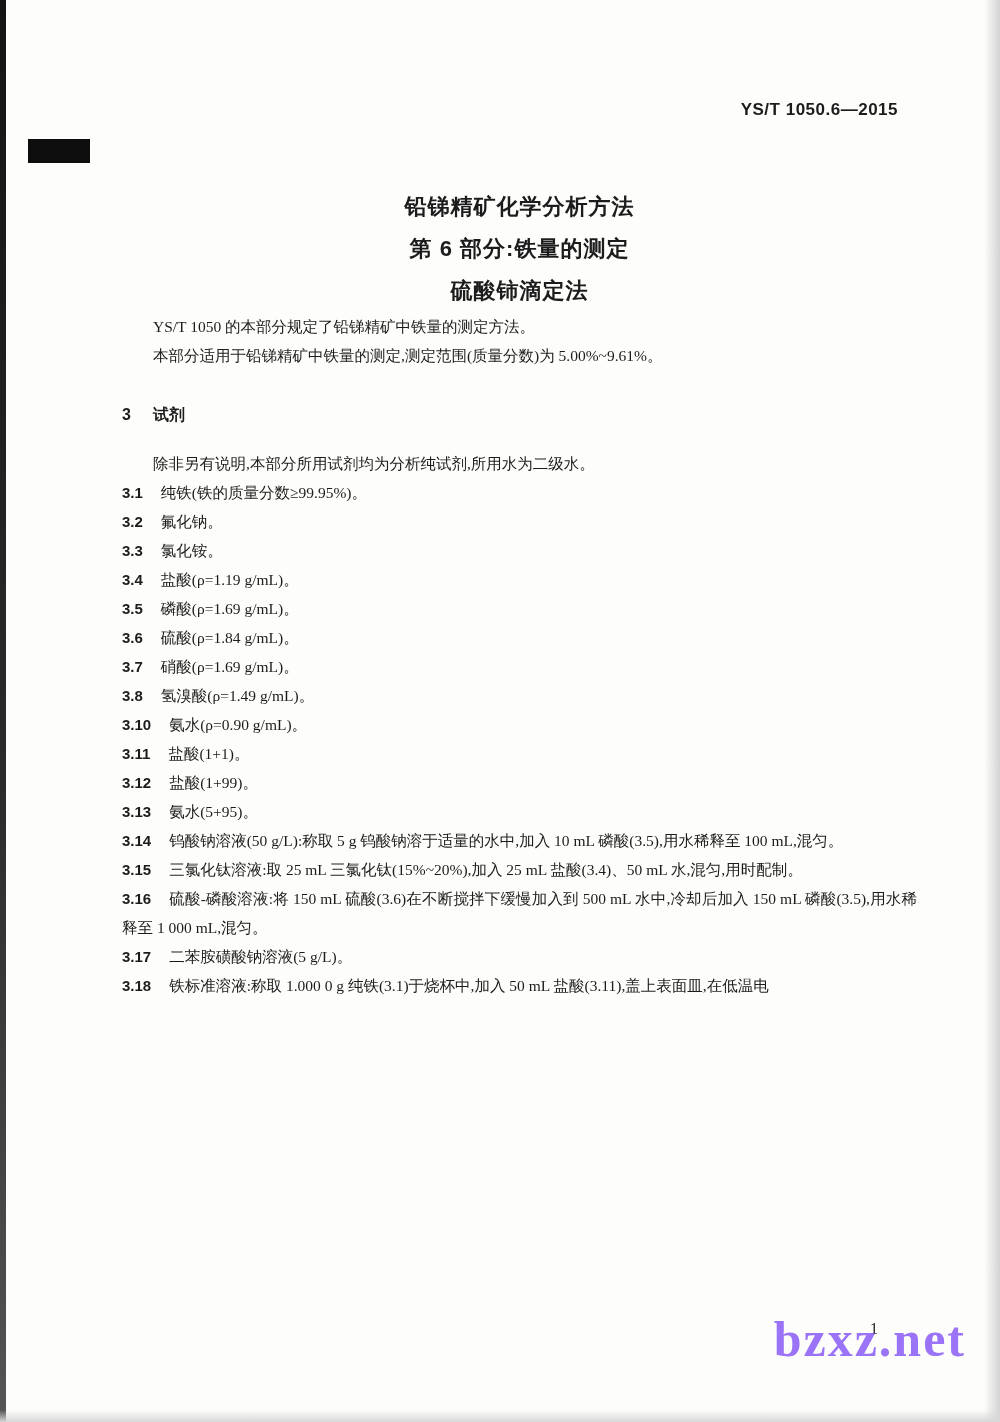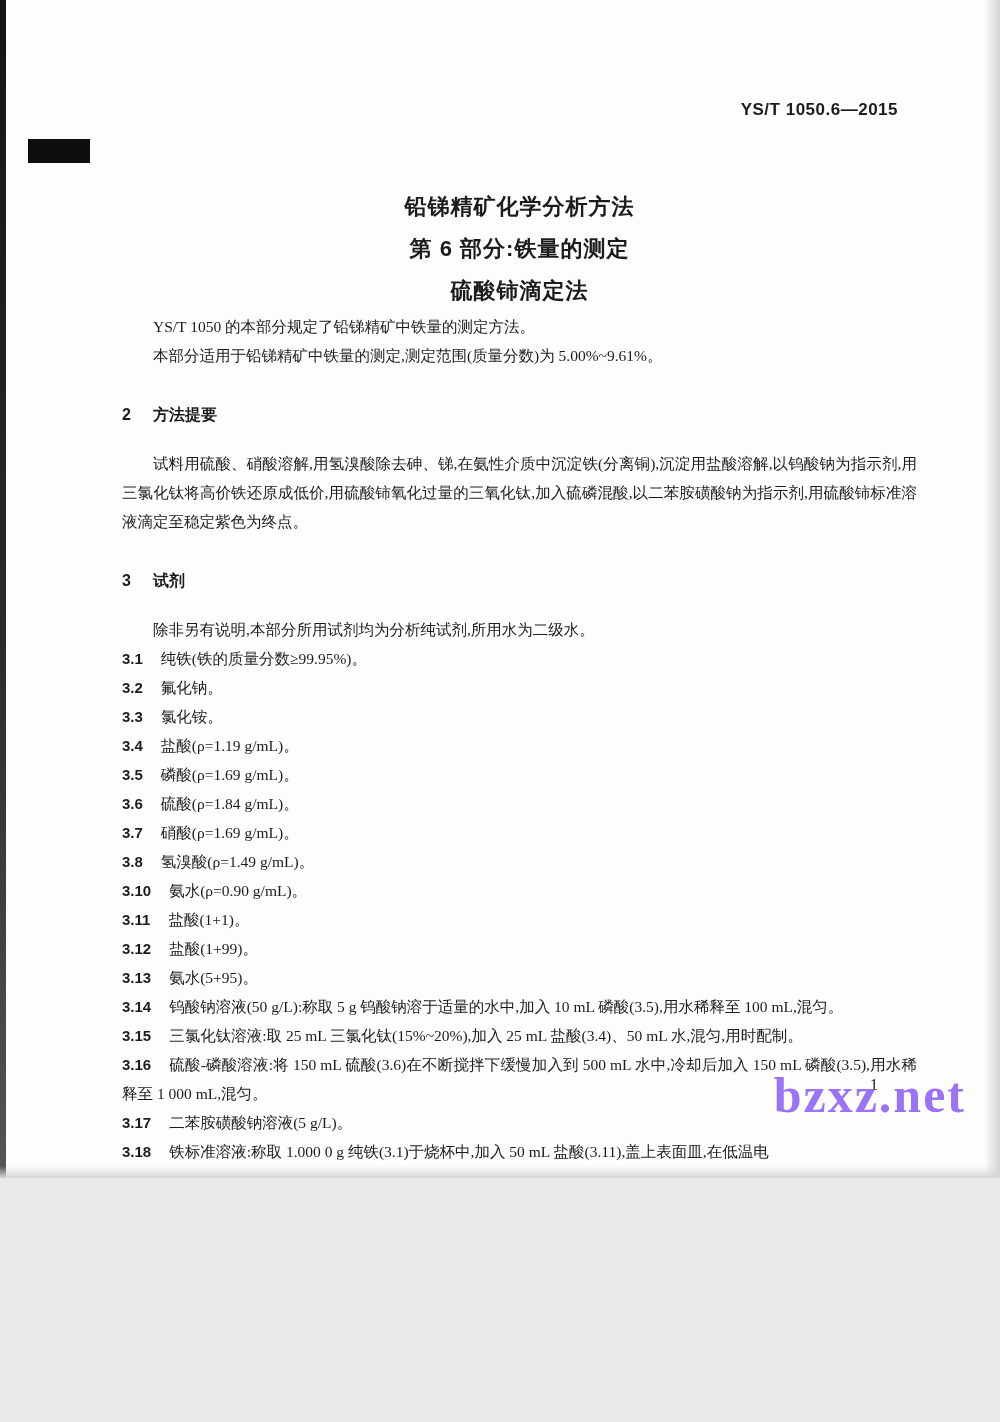--- a/index.html
+++ b/index.html
@@ -2,21 +2,21 @@
 <html><head>
 <meta charset="utf-8">
 <style>
   * { margin: 0; padding: 0; box-sizing: border-box; }
   html, body { background: #e9e9e9; }
   body { font-family: "Liberation Serif", "DejaVu Serif", serif; }
 
   .page {
     position: relative;
     width: 1000px;
-    height: 1178px;
+    height: 1422px;
     margin: 0 auto;
     background: #fdfdfb;
     color: #1c1c1c;
     overflow: hidden;
     padding-left: 38px;
   }
 
   
   .edge-left {
     position: absolute; left: 0; top: 0; width: 6px; height: 100%;
@@ -119,24 +119,20 @@
       <div data-name="title-line-2">第 6 部分:铁量的测定</div>
       <div data-name="title-line-3">硫酸铈滴定法</div>
     </div>
 
     <div data-name="sections">
         <section data-name="section">
           <p data-name="paragraph" class="para">YS/T 1050 的本部分规定了铅锑精矿中铁量的测定方法。</p>
           <p data-name="paragraph" class="para">本部分适用于铅锑精矿中铁量的测定,测定范围(质量分数)为 5.00%~9.61%。</p>
         </section>
         <section data-name="section">
-          <div data-name="section-heading" class="sec-h"><span data-name="section-number" class="sec-num">2</span><span data-name="section-title">方法提要</span></div>
-          <p data-name="paragraph" class="para">试料用硫酸、硝酸溶解,用氢溴酸除去砷、锑,在氨性介质中沉淀铁(分离铜),沉淀用盐酸溶解,以钨酸钠为指示剂,用三氯化钛将高价铁还原成低价,用硫酸铈氧化过量的三氧化钛,加入硫磷混酸,以二苯胺磺酸钠为指示剂,用硫酸铈标准溶液滴定至稳定紫色为终点。</p>
-        </section>
-        <section data-name="section">
           <div data-name="section-heading" class="sec-h"><span data-name="section-number" class="sec-num">3</span><span data-name="section-title">试剂</span></div>
           <p data-name="paragraph" class="para">除非另有说明,本部分所用试剂均为分析纯试剂,所用水为二级水。</p>
           <p data-name="reagent-item" class="item"><span data-name="item-number" class="item-num">3.1</span><span data-name="item-text">纯铁(铁的质量分数≥99.95%)。</span></p>
           <p data-name="reagent-item" class="item"><span data-name="item-number" class="item-num">3.2</span><span data-name="item-text">氟化钠。</span></p>
           <p data-name="reagent-item" class="item"><span data-name="item-number" class="item-num">3.3</span><span data-name="item-text">氯化铵。</span></p>
           <p data-name="reagent-item" class="item"><span data-name="item-number" class="item-num">3.4</span><span data-name="item-text">盐酸(ρ=1.19 g/mL)。</span></p>
           <p data-name="reagent-item" class="item"><span data-name="item-number" class="item-num">3.5</span><span data-name="item-text">磷酸(ρ=1.69 g/mL)。</span></p>
           <p data-name="reagent-item" class="item"><span data-name="item-number" class="item-num">3.6</span><span data-name="item-text">硫酸(ρ=1.84 g/mL)。</span></p>
           <p data-name="reagent-item" class="item"><span data-name="item-number" class="item-num">3.7</span><span data-name="item-text">硝酸(ρ=1.69 g/mL)。</span></p>
           <p data-name="reagent-item" class="item"><span data-name="item-number" class="item-num">3.8</span><span data-name="item-text">氢溴酸(ρ=1.49 g/mL)。</span></p>

